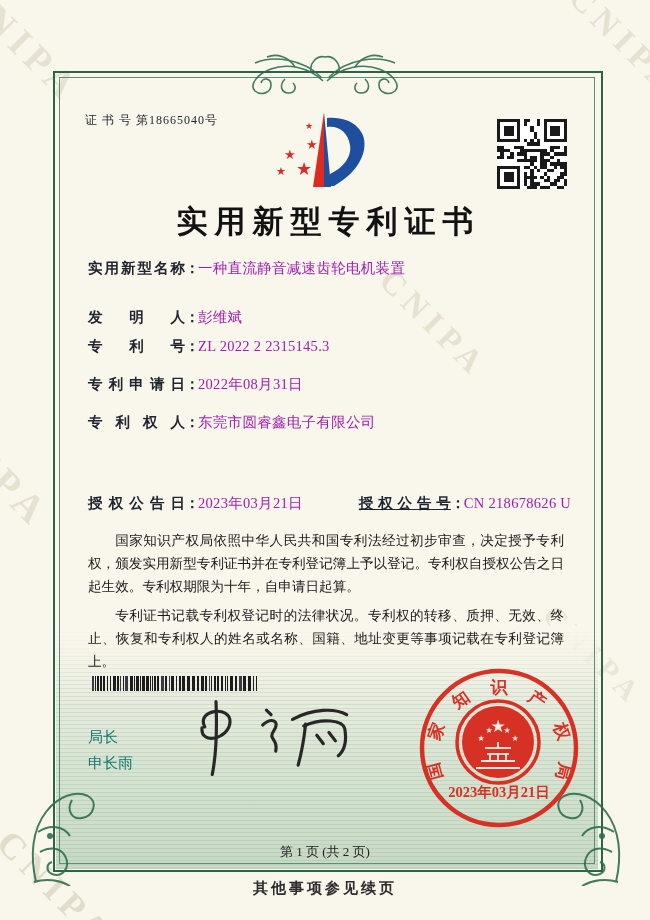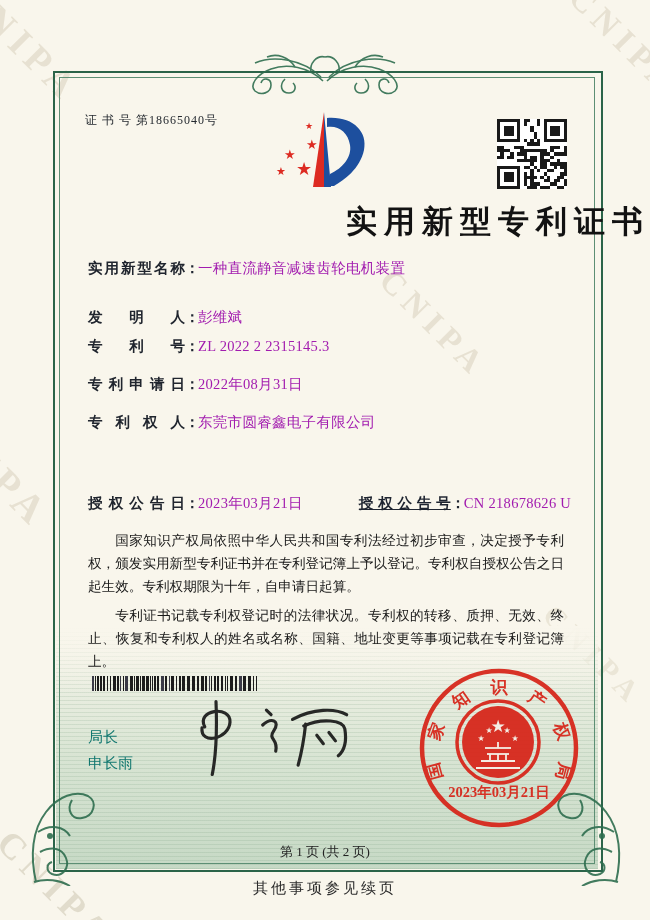--- a/index.html
+++ b/index.html
@@ -27,21 +27,21 @@
   .frame-outer{position:absolute; left:53px; top:71px; width:546px; height:797px;
     border:2.5px solid #2b6449;}
   .frame-inner{position:absolute; left:59px; top:77px; width:534px; height:785px;
     border:1px solid #5d8f74;}
   
   .cert-no{position:absolute; left:85px; top:112px; font-size:12px; letter-spacing:1px; color:#24292f;}
   .logo{position:absolute; left:272px; top:106px; width:110px; height:86px;}
   .logo .star{position:absolute; color:#dd2b22; line-height:1;}
   .qr{position:absolute; left:497px; top:119px; width:70px; height:70px;}
   .title{
-    position:absolute; left:0; top:201px; width:650px; text-align:right;
+    position:absolute; left:0; top:201px; width:650px; text-align:center;
     font-size:31px; font-weight:bold; letter-spacing:7px; padding-left:7px;
     box-sizing:border-box; color:#121212;
   }
   
   .row{position:absolute; left:88px; width:480px; font-size:14.5px; white-space:nowrap;}
   .lbl{display:inline-block; width:97px; font-weight:600; color:#20252e;
        text-align:justify; text-align-last:justify; vertical-align:top;}
   .colon{display:inline-block; width:13px; font-weight:600;}
   .val{color:#a21caf; letter-spacing:.3px;}
   .lbl2{display:inline-block; width:92px; font-weight:600; margin-left:56px;
@@ -56,21 +56,21 @@
           font-size:15px; color:#0f766e; line-height:26px;}
   .signature{position:absolute; left:188px; top:696px; width:168px; height:86px;}
   .seal{position:absolute; left:418px; top:668px; width:162px; height:162px; opacity:.95;}
   .seal-ch{font-size:17px; font-weight:bold; fill:#d7281c; text-anchor:middle;
            font-family:"Liberation Serif",serif;}
   .seal-date{font-size:14.5px; font-weight:bold; fill:#d7281c; text-anchor:middle;
            font-family:"Liberation Serif",serif;}
   .page-no{position:absolute; left:0; top:843px; width:650px; text-align:center;
            font-size:13px; color:#222;}
   .foot-note{position:absolute; left:0; top:879px; width:650px; text-align:center;
-           font-size:15px; letter-spacing:3px; color:#2c2c2c;}
+           font-size:15px; letter-spacing:3px; color:#2c2c2c;font-weight:bold;}
   .orn{position:absolute; pointer-events:none;}
 </style>
 </head>
 <body>
 
 <div class="page">
 
   <div class="wm" style="left:-18px;top:-28px;font-size:38px;">CNIPA</div>
   <div class="wm" style="left:588px;top:-22px;font-size:34px;">CNIPA</div>
   <div class="wm" style="left:398px;top:262px;font-size:33px;">CNIPA</div>

